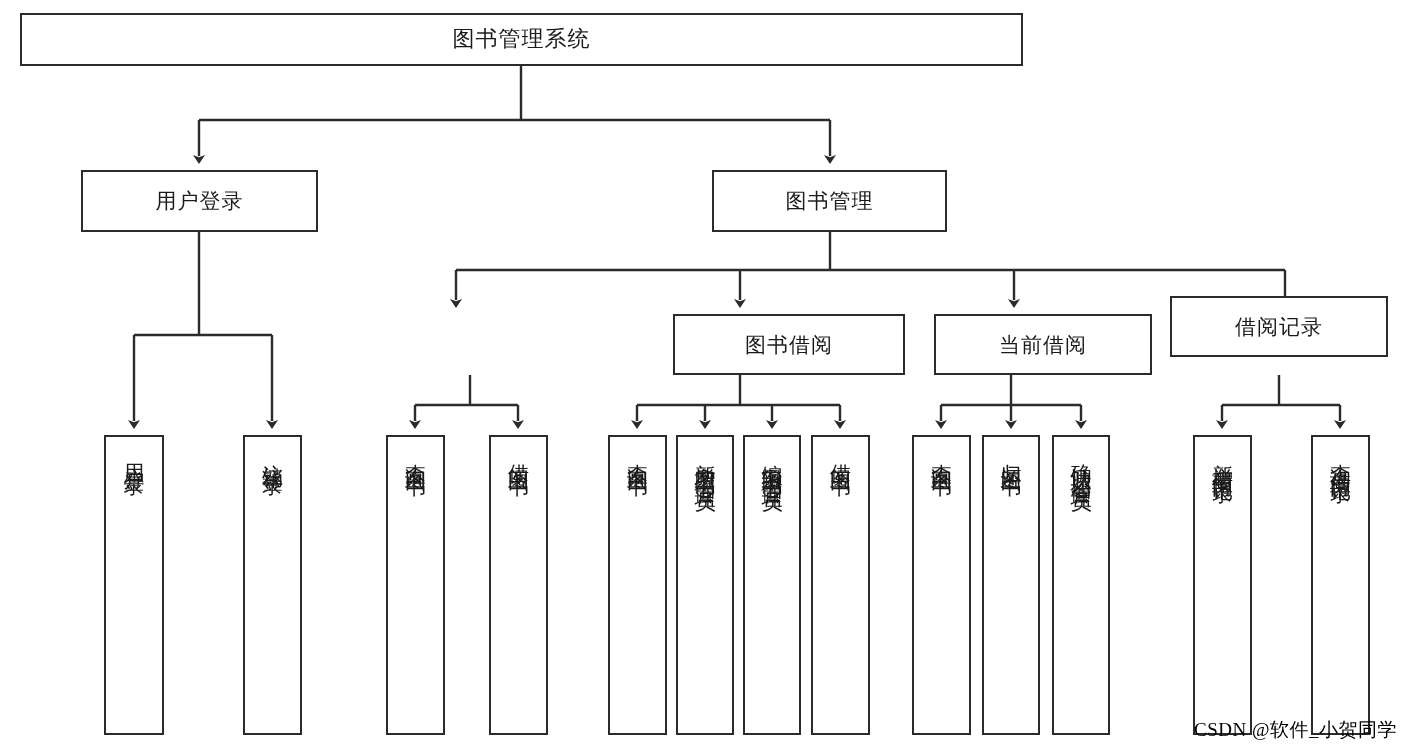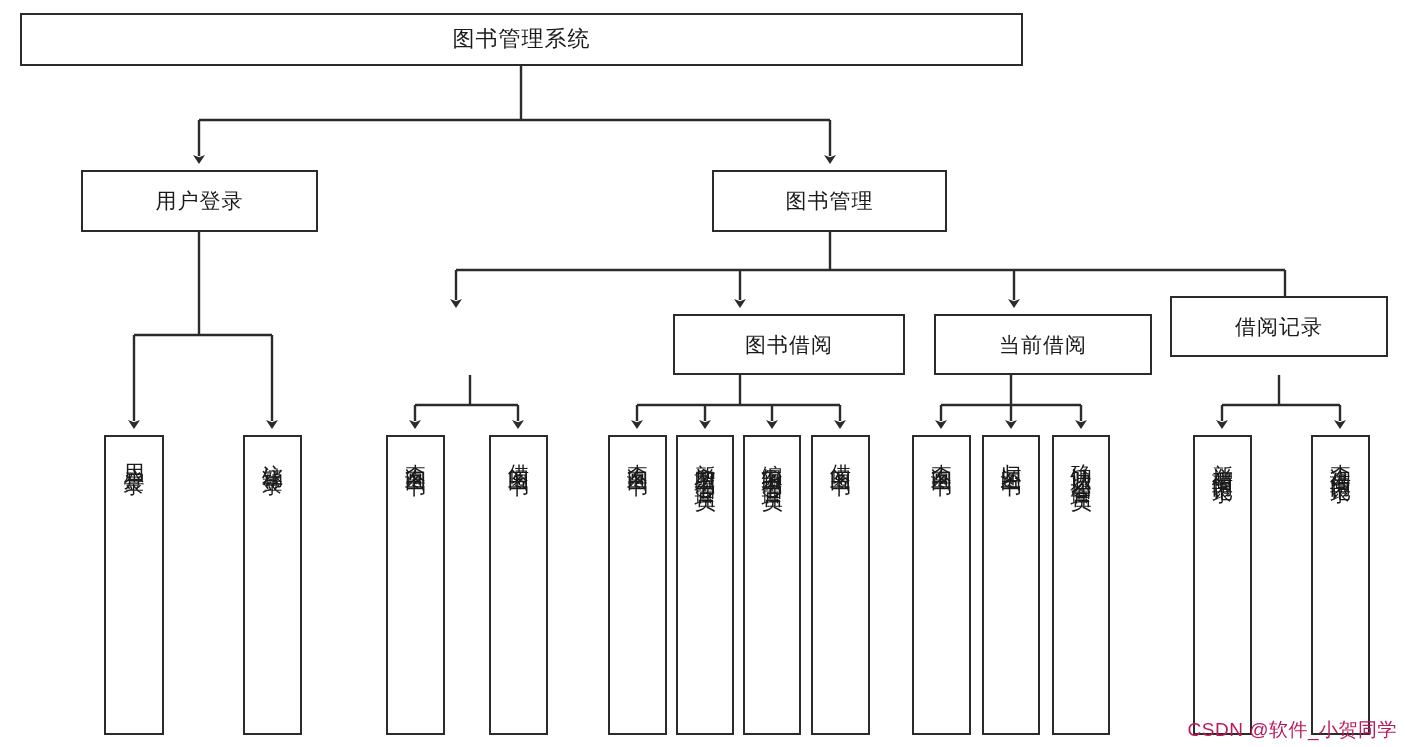--- a/index.html
+++ b/index.html
@@ -60,25 +60,25 @@
     letter-spacing: 4px;
     line-height: 1.05;
     white-space: nowrap;
     display: block;
   }
   .watermark {
     position: absolute;
     right: 8px;
     bottom: 4px;
     font-size: 19px;
-    color: #be185d;
+    color: #000000;
     letter-spacing: 0.5px;
     white-space: nowrap;
     z-index: 5;
-    font-family: Liberation Sans, sans-serif;
+    font-family: Liberation Serif, serif;
   }
 </style>
 </head>
 <body>
 
 <div id="canvas">
 
   <svg id="wires" viewBox="0 0 1405 747" xmlns="http://www.w3.org/2000/svg">
     <defs>
       <marker id="arrow" markerWidth="10" markerHeight="12" refX="1" refY="6" orient="auto" markerUnits="userSpaceOnUse">

